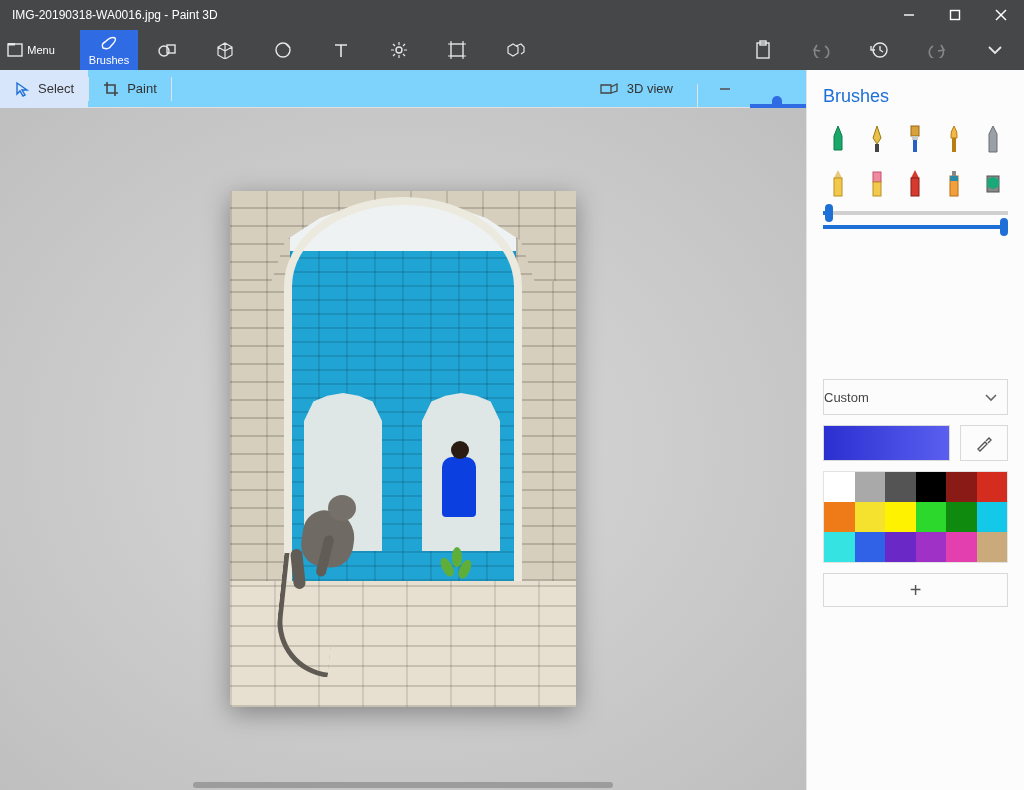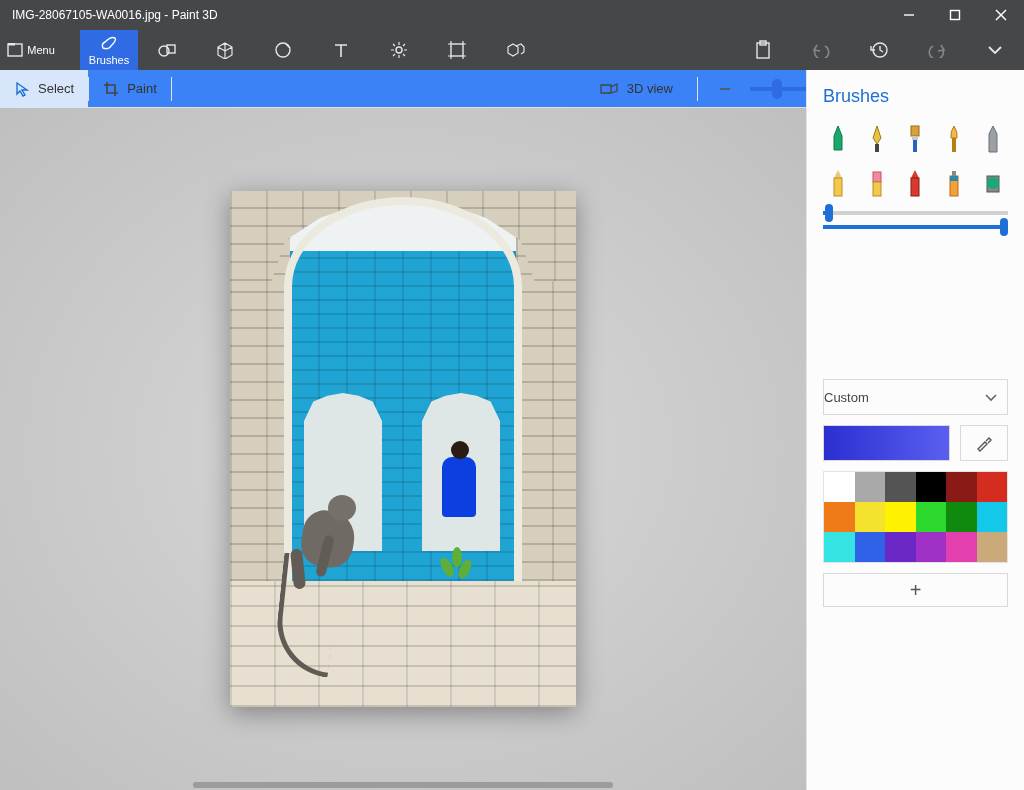--- a/index.html
+++ b/index.html
@@ -25,27 +25,27 @@
     width:58px; display:flex; flex-direction:column; align-items:center; justify-content:center;
     font-size:11px; gap:2px; color:#d0d0d0;
   }
   .ribbon .tool.active { background:#2f6be2; color:#fff; }
   .ribbon .spacer { flex:1; }
   .ribbon .icon-only { width:58px; display:flex; align-items:center; justify-content:center; }
   .ribbon svg { stroke:#e6e6e6; fill:none; }
   .ribbon .tool.active svg { stroke:#fff; }
   
   .toolbar {
-    height: 38px; background:#3b82f6; display:flex; align-items:center;
+    height: 38px; background:#7dd3fc; display:flex; align-items:center;
     border-bottom:1px solid #e0e0e0; font-size:13px; color:#333;
   }
   .toolbar .tbtn { height:38px; padding:0 14px; display:flex; align-items:center; gap:8px; }
   .toolbar .tbtn.active { background:#d8e6fb; }
   .toolbar .divider { width:1px; height:24px; background:#e2e2e2; }
-  .toolbar .center-group { margin-left:auto; display:flex; align-items:center; gap:0; }
+  .toolbar .center-group { margin-left:auto; display:flex; align-items:flex-end; gap:0; }
   .toolbar .zoom-slider { width:130px; height:4px; background:#2f6be2; position:relative; margin:0 8px;}
   .toolbar .zoom-slider .thumb { width:10px; height:20px; border-radius:5px; background:#2f6be2; position:absolute; top:-8px; left:22px;}
   .toolbar .pct { width:60px; text-align:center; }
   .toolbar .more { width:40px; text-align:center; font-size:18px; letter-spacing:2px;}
   
   .workspace {
     position:absolute; top:108px; left:0; right:218px; bottom:0;
     background: radial-gradient(ellipse at center, #d9d9d9 0%, #bfbfbf 100%);
     display:flex; align-items:center; justify-content:center;
   }
@@ -130,21 +130,21 @@
   .current-color{ flex:1; height:36px; background:linear-gradient(90deg,#2b2fd0,#5a5ff0); border:1px solid #d9d9d9;}
   .eyedrop{ width:48px; height:36px; border:1px solid #d9d9d9; display:flex; align-items:center; justify-content:center;}
   .palette{ display:grid; grid-template-columns:repeat(6,1fr); border:1px solid #e2e2e2;}
   .palette div{ height:30px;}
   .addcolor{ height:34px; border:1px solid #d9d9d9; display:flex; align-items:center; justify-content:center; margin-top:10px; font-size:20px; color:#555;}
 </style>
 </head>
 <body>
 
 <div class="titlebar">
-  <div class="title">IMG-28067105-WA0016.jpg - Paint 3D</div>
+  <div class="title">IMG-20190318-WA0016.jpg - Paint 3D</div>
   <div class="win-btn">
     <svg width="12" height="12">
         <line x1="1" y1="6" x2="11" y2="6" stroke-width="1.4"></line>
       </svg>
   </div>
   <div class="win-btn">
     <svg width="12" height="12">
         <rect x="1.5" y="1.5" width="9" height="9" stroke-width="1.4"></rect>
       </svg>
   </div>

